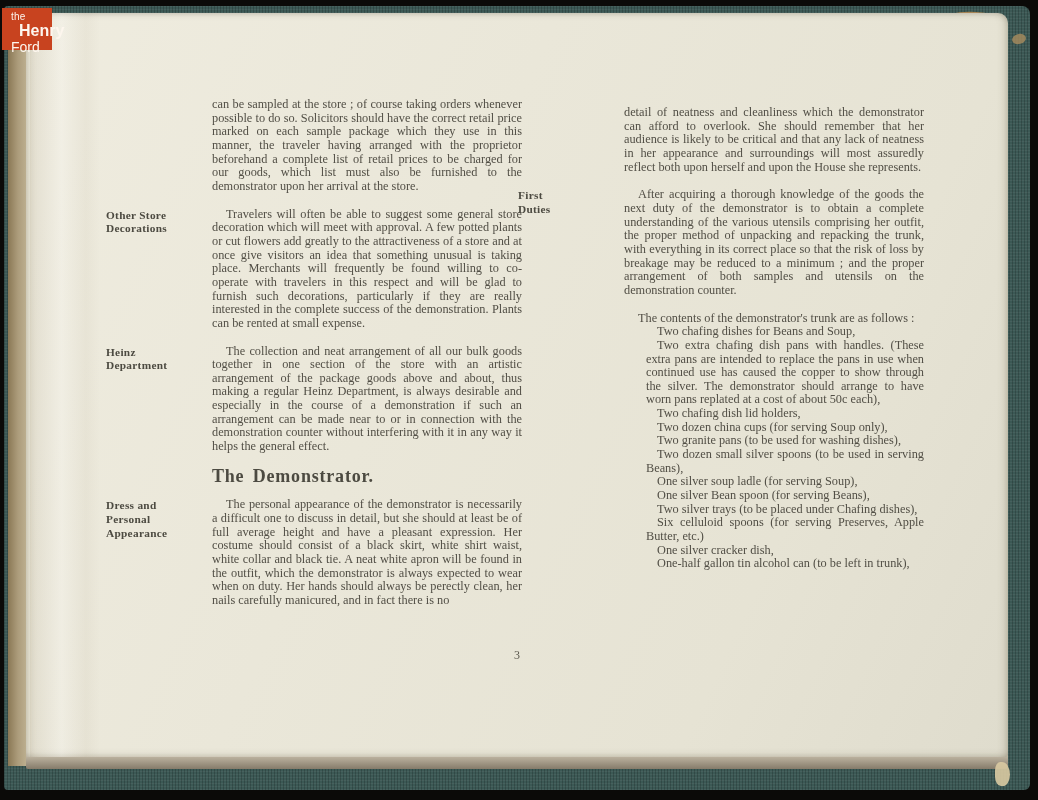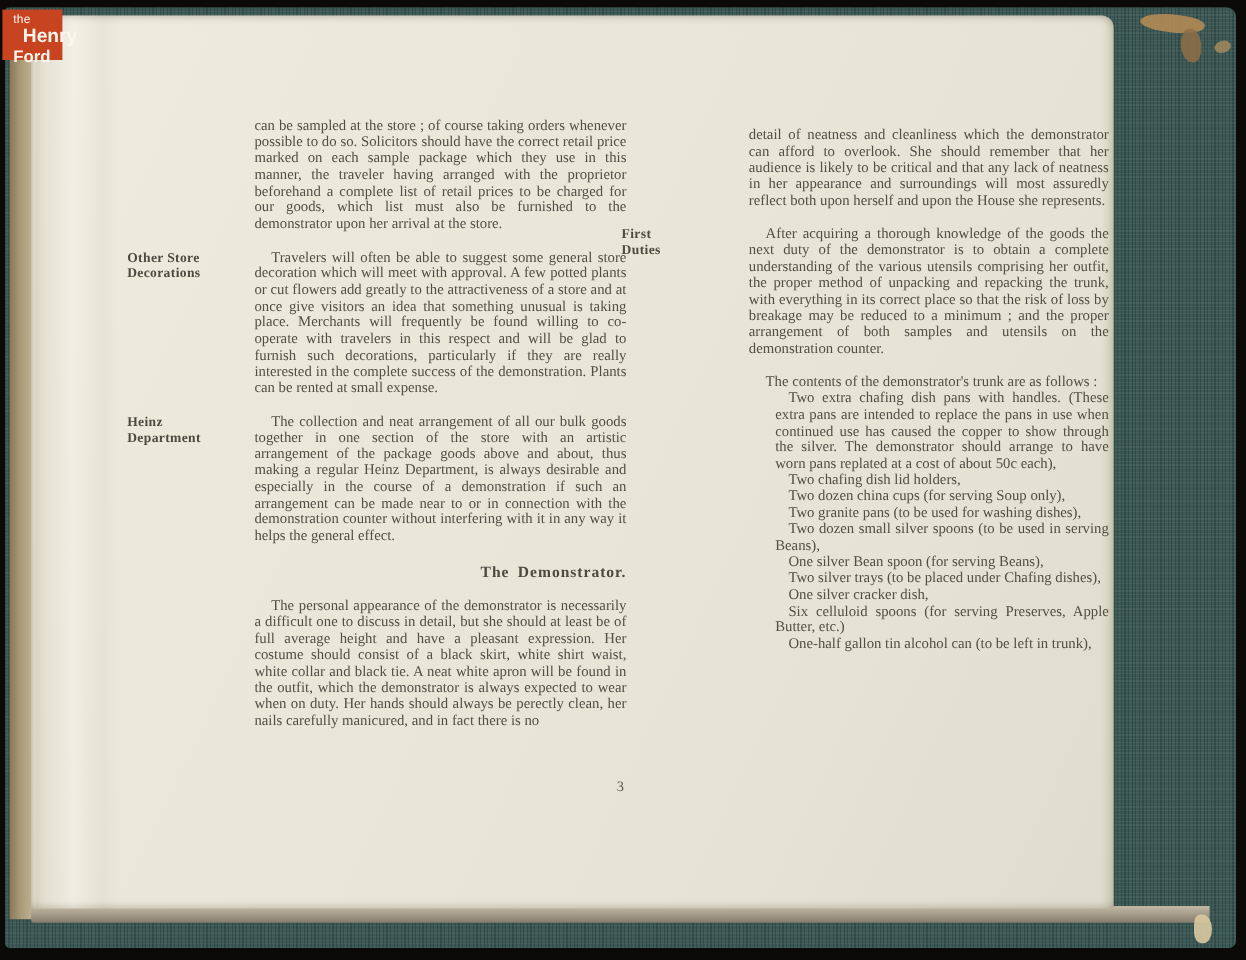--- a/index.html
+++ b/index.html
@@ -24,21 +24,21 @@
     background:linear-gradient(90deg,#8a7855,#ac9c7b 45%,#c3b798);
   }
   
   .edge-bottom {
     position:absolute; left:26px; top:755px; width:982px; height:14px;
     background:linear-gradient(0deg,#857b6a,#a89e8c 55%,#c2b9a5);
     border-radius:0 0 3px 2px;
   }
   
   .page {
-    position:absolute; left:26px; top:13px; width:902px; height:744px;
+    position:absolute; left:26px; top:13px; width:982px; height:744px;
     background:linear-gradient(115deg,#efecdf 0%,#eae7d9 40%,#e6e3d4 75%,#dfdccd 100%);
     border-radius:2px 10px 3px 2px;
     box-shadow: inset -7px 0 9px -5px rgba(95,85,60,.30),
                 inset 0 -5px 7px -4px rgba(95,85,60,.25),
                 inset 0 5px 7px -5px rgba(40,40,30,.25),
                 inset 8px 0 10px -7px rgba(120,105,75,.35);
   }
   .crease {
     position:absolute; left:4px; top:0; width:70px; height:100%;
     background:linear-gradient(90deg, rgba(140,125,95,.12), rgba(255,255,255,.20) 45%, rgba(140,125,95,.06) 80%, transparent);
@@ -56,36 +56,36 @@
 
   
   .logo {
     position:absolute; left:2px; top:8px; width:50px; height:42px;
     background:#c8431f; color:#fdf6ee;
     font-family:"Liberation Sans", sans-serif;
     line-height:1; overflow:visible;
   }
   .logo-the  { font-size:10px; margin:4px 0 0 9px; font-weight:400; letter-spacing:.2px; }
   .logo-henry{ font-size:16px; margin:1px 0 0 17px; font-weight:700; }
-  .logo-ford { font-size:14px; margin:1px 16px 0 9px;  font-weight:700; }
+  .logo-ford { font-size:14px; margin:1px 16px 0 9px;  font-weight:400; }
 
   
   .col { position:absolute; color:#514e45; font-size:12.3px; line-height:13.65px; }
   .col-left  { left:186px; top:85px; width:310px; }
   .col-right { left:598px; top:93px; width:300px; }
   .section { position:relative; margin:0 0 14px 0; }
   .para { text-align:justify; }
   .para.indent { text-indent:14px; }
   .sidenote {
     position:absolute; right:100%; margin-right:-14px; top:1px; width:120px;
     text-align:left; font-weight:bold; font-size:11.3px; line-height:13.8px;
     white-space:pre-line; letter-spacing:.3px; color:#4c4a41;
   }
   .chapter-heading {
-    text-align:right; font-weight:bold; font-size:13px; letter-spacing:.8px;
+    text-align:left; font-weight:bold; font-size:18px; letter-spacing:.8px;
     word-spacing:3px; margin:16px 0 15px 0; color:#4c4a41;
   }
   .trunk-item { text-align:justify; margin-left:22px; text-indent:11px; }
   .page-number {
     position:absolute; left:0; top:635px; width:982px; text-align:center;
     color:#5a574d; font-size:12px;
   }
 </style>
 </head>
 <body>
@@ -118,47 +118,52 @@
 
       <div class="section">
         <div class="sidenote">Heinz
 Department</div>
         <p class="para indent">The collection and neat arrangement of all our bulk goods together in one section of the store with an artistic arrangement of the package goods above and about, thus making a regular Heinz Department, is always desirable and especially in the course of a demonstration if such an arrangement can be made near to or in connection with the demonstration counter without interfering with it in any way it helps the general effect.</p>
       </div>
 
       <div class="chapter-heading">The Demonstrator.</div>
 
       <div class="section">
+        <div class="sidenote">Dress and
+Personal
+Appearance</div>
         <p class="para indent">The personal appearance of the demonstrator is necessarily a difficult one to discuss in detail, but she should at least be of full average height and have a pleasant expression.  Her costume should consist of a black skirt, white shirt waist, white collar and black tie.  A neat white apron will be found in the outfit, which the demonstrator is always expected to wear when on duty.  Her hands should always be perectly clean, her nails carefully manicured, and in fact there is no</p>
       </div>
     </div>
 
     <div class="col col-right">
 
       <div class="section">
         <p class="para">detail of neatness and cleanliness which the demonstrator can afford to overlook.  She should remember that her audience is likely to be critical and that any lack of neatness in her appearance and surroundings will most assuredly reflect both upon herself and upon the House she represents.</p>
       </div>
 
       <div class="section">
         <div class="sidenote">First
 Duties</div>
         <p class="para indent">After acquiring a thorough knowledge of the goods the next duty of the demonstrator is to obtain a complete understanding of the various utensils comprising her outfit, the proper method of unpacking and repacking the trunk, with everything in its correct place so that the risk of loss by breakage may be reduced to a minimum ; and the proper arrangement of both samples and utensils on the demonstration counter.</p>
       </div>
 
       <div class="section">
         <p class="para indent">The contents of the demonstrator's trunk are as follows :</p>
+        <p class="trunk-item">Two chafing dishes for Beans and Soup,</p>
         <p class="trunk-item">Two extra chafing dish pans with handles.  (These extra pans are intended to replace the pans in use when continued use has caused the copper to show through the silver.  The demonstrator should arrange to have worn pans replated at a cost of about 50c each),</p>
         <p class="trunk-item">Two chafing dish lid holders,</p>
         <p class="trunk-item">Two dozen china cups (for serving Soup only),</p>
         <p class="trunk-item">Two granite pans (to be used for washing dishes),</p>
         <p class="trunk-item">Two dozen small silver spoons (to be used in serving Beans),</p>
+        <p class="trunk-item">One silver soup ladle (for serving Soup),</p>
         <p class="trunk-item">One silver Bean spoon (for serving Beans),</p>
         <p class="trunk-item">Two silver trays (to be placed under Chafing dishes),</p>
+        <p class="trunk-item">Six celluloid spoons (for serving Preserves, Apple Butter, etc.)</p>
         <p class="trunk-item">One silver cracker dish,</p>
-        <p class="trunk-item">Six celluloid spoons (for serving Preserves, Apple Butter, etc.)</p>
         <p class="trunk-item">One-half gallon tin alcohol can (to be left in trunk),</p>
       </div>
     </div>
 
     <div class="page-number">3</div>
   </div>
 
   <div class="logo">
     <div class="logo-the">the</div>
     <div class="logo-henry">Henry</div>

